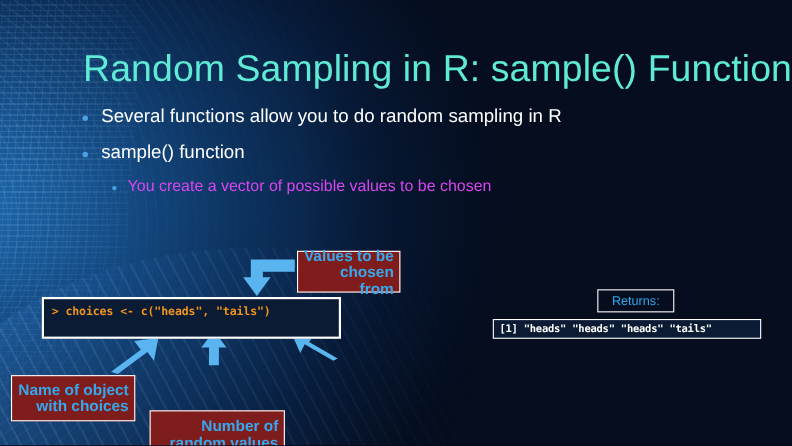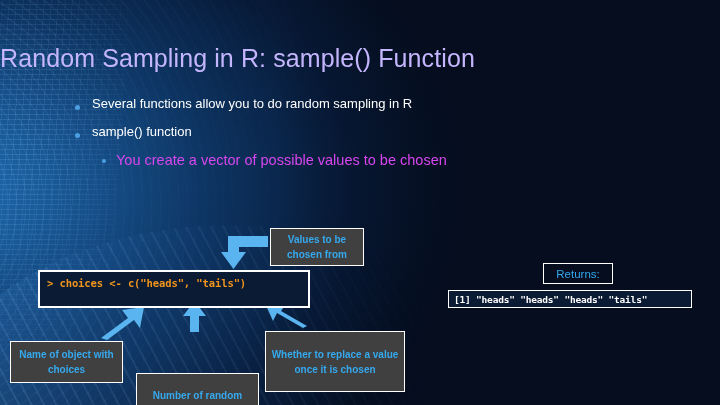--- a/index.html
+++ b/index.html
@@ -73,34 +73,34 @@
   .bg-vignette {
     position: absolute;
     inset: 0;
     background: linear-gradient(90deg, rgba(5,13,30,0) 0%, rgba(5,13,30,0) 38%, rgba(5,13,30,0.55) 62%, rgba(5,13,30,0.9) 100%);
   }
 
   
   .title {
     position: absolute;
     left: 0; right: 0; top: 44px;
-    text-align: left;
-    color: #c4b5fd;
-    font-size: 25px;
+    text-align: right;
+    color: #5eead4;
+    font-size: 34px;
     font-weight: normal;
     letter-spacing: 0.1px;
     white-space: nowrap;
   }
 
   .bullets { position: absolute; left: 72px; top: 96px; width: 600px; }
 
   .b1 {
     position: relative;
     color: #ffffff;
-    font-size: 13px;
+    font-size: 17px;
     padding-left: 20px;
     margin-bottom: 13px;
     white-space: nowrap;
   }
   .b1::before {
     content: "";
     position: absolute;
     left: 3px; top: 9px;
     width: 5px; height: 5px;
     border-radius: 50%;
@@ -167,27 +167,27 @@
     letter-spacing: -0.2px;
     display: flex;
     align-items: center;
     padding-left: 5px;
     white-space: nowrap;
   }
 
   
   .callout {
     position: absolute;
-    background: #404040;
+    background: #7f1d1d;
     border: 1.5px solid #ffffff;
     color: #35a9ef;
-    font-size: 10px;
+    font-size: 14px;
     font-weight: bold;
     line-height: 15px;
-    text-align: center;
+    text-align: right;
     display: flex;
     align-items: center;
     justify-content: center;
     padding: 2px 5px;
   }
   .co-values  { left: 270px; top: 228px; width: 94px;  height: 38px; }
   .co-name    { left: 10px;  top: 341px; width: 113px; height: 42px; }
   .co-number  { left: 136px; top: 333px; width: 123px; height: 59px; margin-top: 40px; }
   .co-whether { left: 265px; top: 331px; width: 140px; height: 61px; }
 
@@ -234,15 +234,14 @@
   <div class="code-box">
     <div>&gt; choices &lt;- c("heads", "tails")</div>
   </div>
 
   <div class="returns-box">Returns:</div>
   <div class="output-box">[1] "heads" "heads" "heads" "tails"</div>
 
   <div class="callout co-values">Values to be chosen from</div>
   <div class="callout co-name">Name of object with choices</div>
   <div class="callout co-number">Number of random values to return</div>
-  <div class="callout co-whether">Whether to replace a value once it is chosen</div>
 
 </div>
 
 </body></html>

